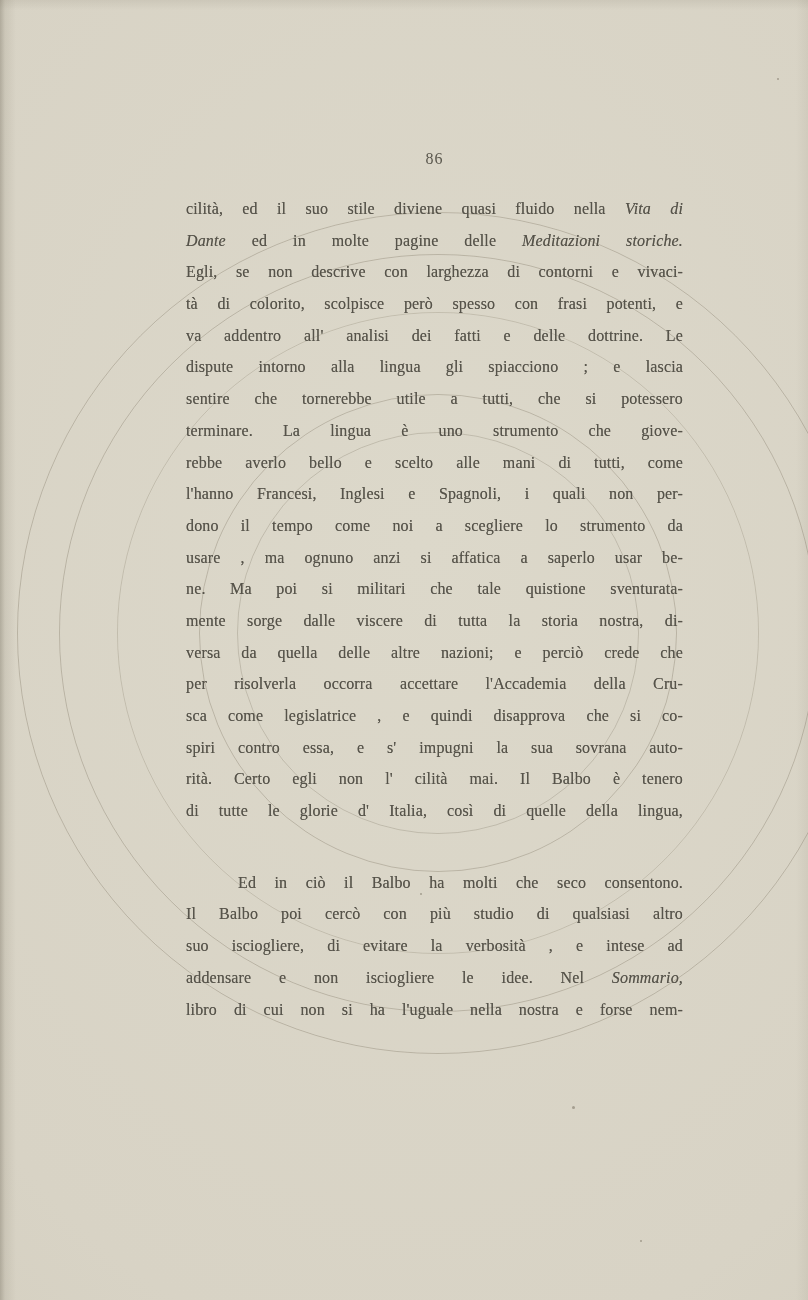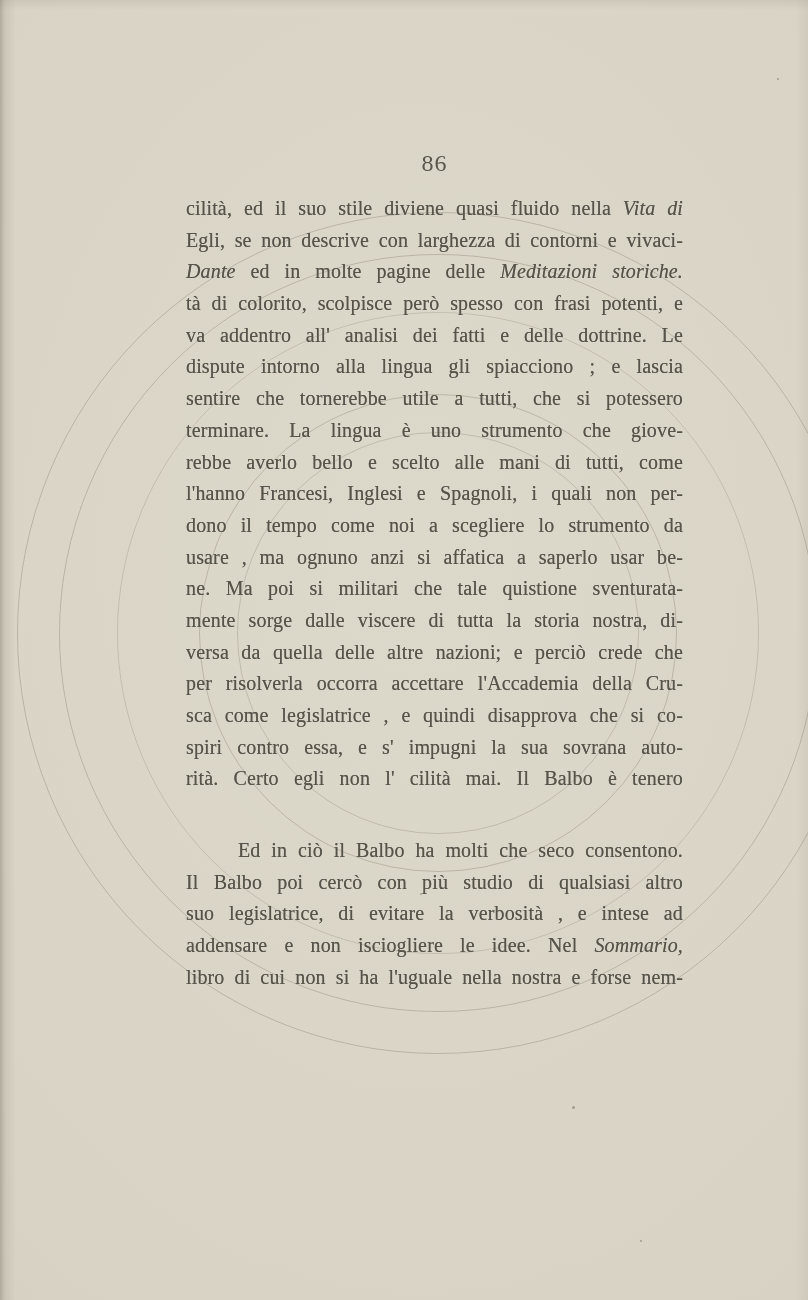--- a/index.html
+++ b/index.html
@@ -33,31 +33,31 @@
   .r3 { left: 117px; top: 312px; width: 640px; height: 640px; border-color: rgba(108,99,78,0.22); }
   .r4 { left: 199px; top: 394px; width: 476px; height: 476px; }
   .r5 { left: 237px; top: 432px; width: 400px; height: 400px; border-color: rgba(108,99,78,0.25); }
 
   .pagenum {
     position: absolute;
     left: 186px;
     top: 150px;
     width: 497px;
     text-align: center;
-    font-size: 24px;
+    font-size: 16px;
     letter-spacing: 1px;
     color: #5a574d;
   }
 
   .text {
     position: absolute;
     left: 186px;
     top: 193px;
     width: 497px;
-    font-size: 20px;
+    font-size: 16px;
     letter-spacing: 0.15px;
     text-shadow: 0 0 0.5px rgba(86,83,74,0.65);
   }
   .line {
     height: 31.7px;
     line-height: 31.7px;
     white-space: normal;
     text-align: left;
   }
   .line.just {
@@ -90,41 +90,42 @@
     <div class="ring r2"></div>
     <div class="ring r3"></div>
     <div class="ring r4"></div>
     <div class="ring r5"></div>
   </div>
 
   <div class="pagenum">86</div>
 
   <div class="text">
       <div class="line just"><span>cilità, ed il suo stile diviene quasi fluido nella </span><i>Vita di</i></div>
+      <div class="line just"><i>Dante</i><span> ed in molte pagine delle </span><i>Meditazioni storiche.</i></div>
       <div class="line just"><span>Egli, se non descrive con larghezza di contorni e vivaci-</span></div>
-      <div class="line just"><i>Dante</i><span> ed in molte pagine delle </span><i>Meditazioni storiche.</i></div>
       <div class="line just"><span>tà di colorito, scolpisce però spesso con frasi potenti, e</span></div>
       <div class="line just"><span>va addentro all' analisi dei fatti e delle dottrine. Le</span></div>
       <div class="line just"><span>dispute intorno alla lingua gli spiacciono ; e lascia</span></div>
       <div class="line just"><span>sentire che tornerebbe utile a tutti, che si potessero</span></div>
       <div class="line just"><span>terminare. La lingua è uno strumento che giove-</span></div>
       <div class="line just"><span>rebbe averlo bello e scelto alle mani di tutti, come</span></div>
       <div class="line just"><span>l'hanno Francesi, Inglesi e Spagnoli, i quali non per-</span></div>
       <div class="line just"><span>dono il tempo come noi a scegliere lo strumento da</span></div>
       <div class="line just"><span>usare , ma ognuno anzi si affatica a saperlo usar be-</span></div>
       <div class="line just"><span>ne. Ma poi si militari che tale quistione sventurata-</span></div>
       <div class="line just"><span>mente sorge dalle viscere di tutta la storia nostra, di-</span></div>
       <div class="line just"><span>versa da quella delle altre nazioni; e perciò crede che</span></div>
       <div class="line just"><span>per risolverla occorra accettare l'Accademia della Cru-</span></div>
       <div class="line just"><span>sca come legislatrice , e quindi disapprova che si co-</span></div>
       <div class="line just"><span>spiri contro essa, e s' impugni la sua sovrana auto-</span></div>
       <div class="line just"><span>rità. Certo egli non l' cilità mai. Il Balbo è tenero</span></div>
+      <div class="line just"><span>di tutte le glorie d' Italia, così di quelle della lingua,</span></div>
       <div class="line just ind"><span>Ed in ciò il Balbo ha molti che seco consentono.</span></div>
       <div class="line just"><span>Il Balbo poi cercò con più studio di qualsiasi altro</span></div>
-      <div class="line just"><span>suo legislatrice, di evitare la verbosità , e intese ad</span></div>
+      <div class="line just"><span>suo isciogliere, di evitare la verbosità , e intese ad</span></div>
       <div class="line just"><span>addensare e non isciogliere le idee. Nel </span><i>Sommario,</i></div>
       <div class="line just"><span>libro di cui non si ha l'uguale nella nostra e forse nem-</span></div>
     </div>
 
   <div class="speck s1"></div>
   <div class="speck s2"></div>
   <div class="speck s3"></div>
   <div class="speck s4"></div>
 
 </div>

